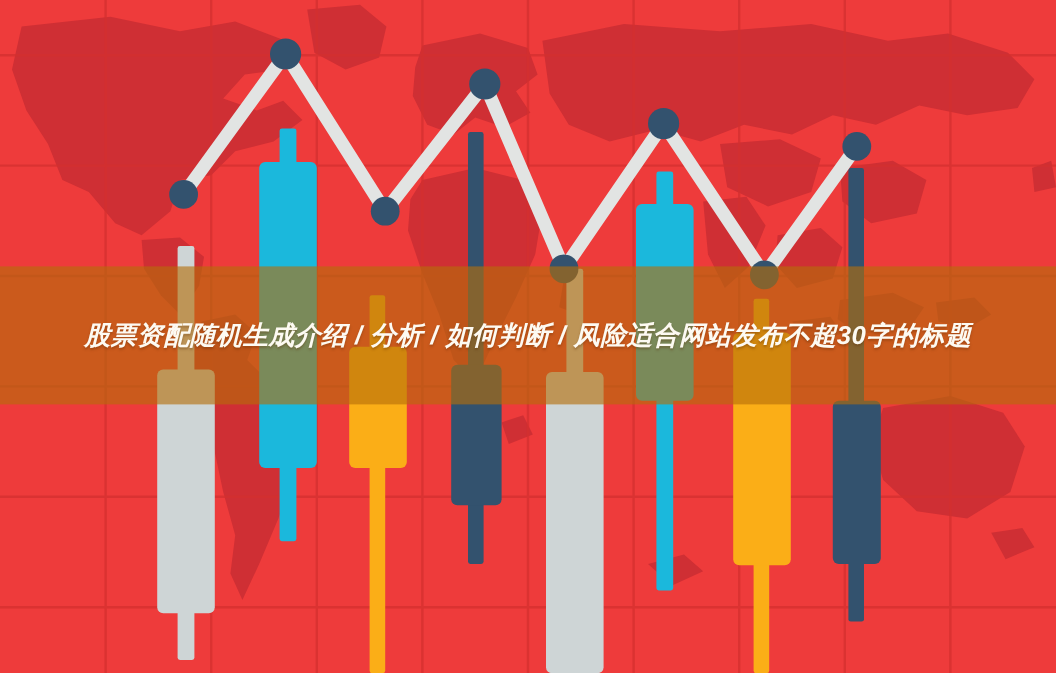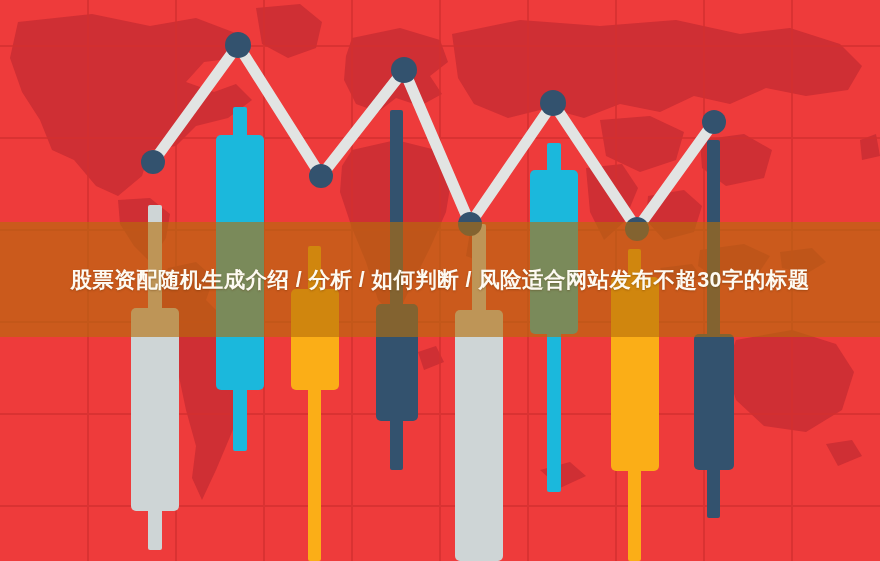--- a/index.html
+++ b/index.html
@@ -17,20 +17,21 @@
     background:rgba(180,110,10,.62);
     z-index:40;
     display:flex;align-items:center;justify-content:center;
   }
   #title-text{
     width:860px;text-align:center;
     color:#fdfaf2;
     font-size:21.5px;font-weight:bold;line-height:40px;
     letter-spacing:.4px;
     text-shadow:0 1px 2px rgba(90,40,0,.35);
+    font-style:italic;
   }
 </style>
 </head>
 <body>
 
 <div id="stage">
 
   <svg class="layer" viewBox="0 0 880 561" style="z-index:1">
     <rect x="0" y="0" width="880" height="561" fill="#ee3b3b"></rect>
     <g fill="#cf2f34">

